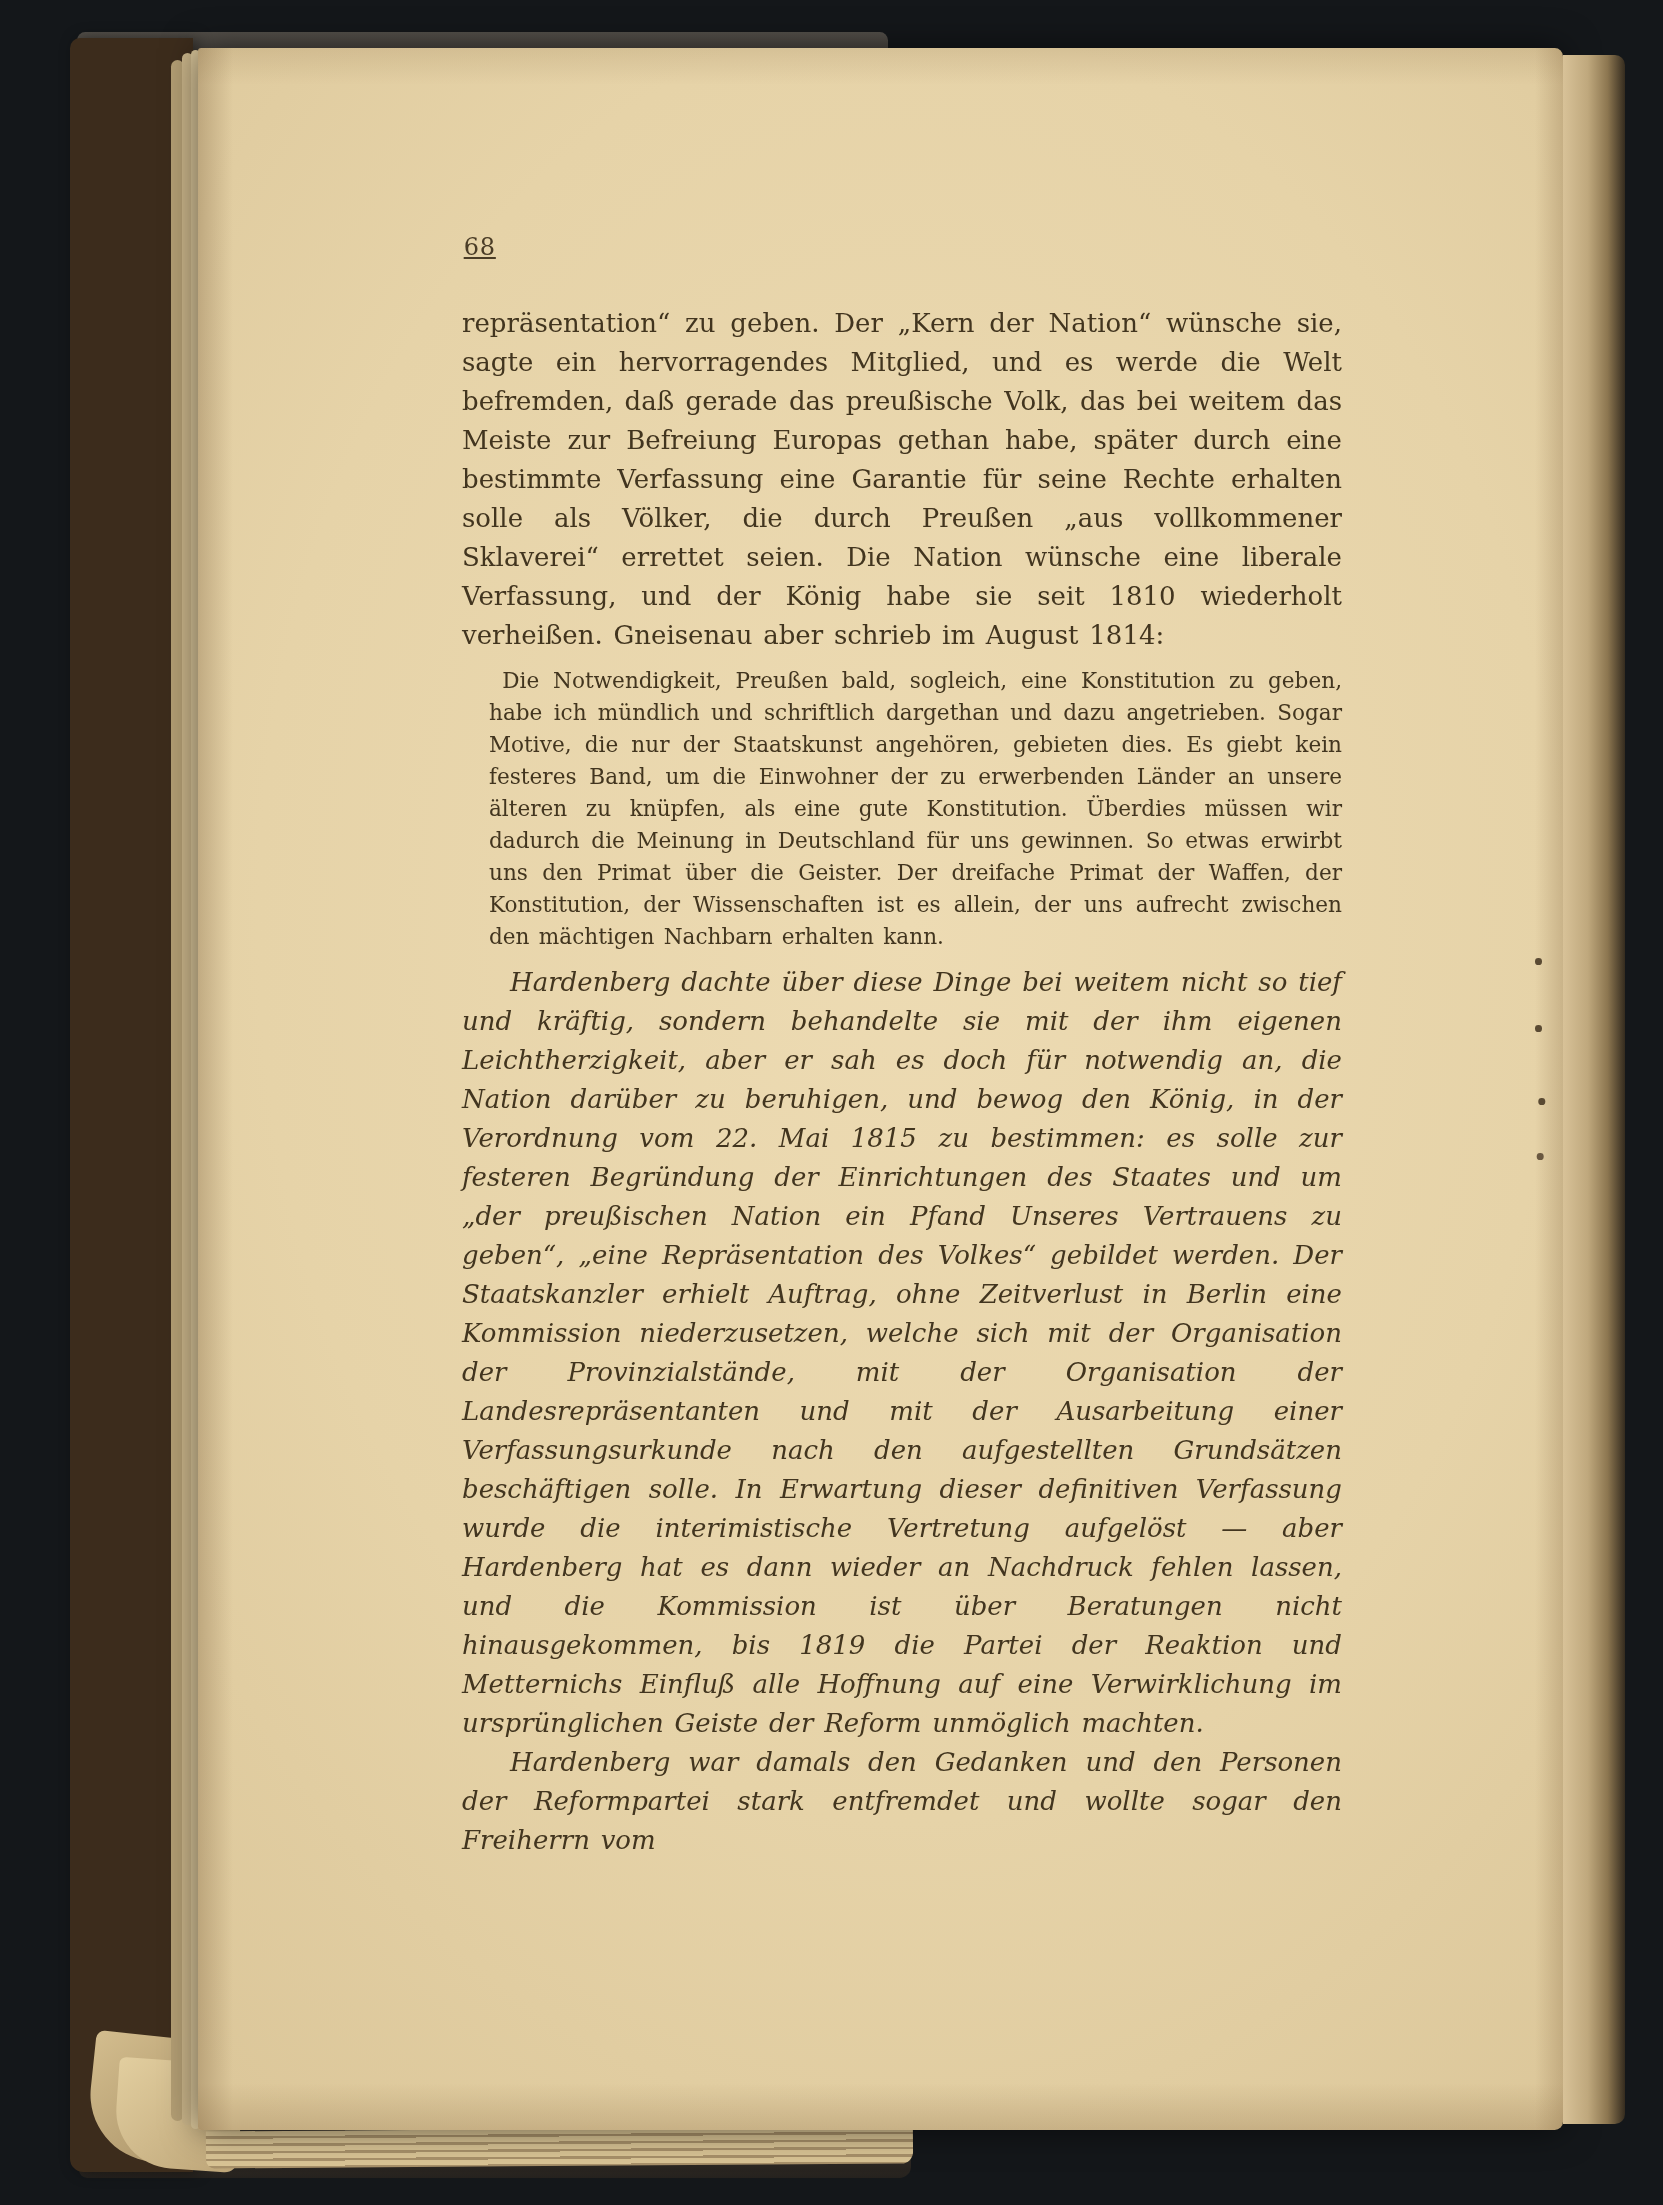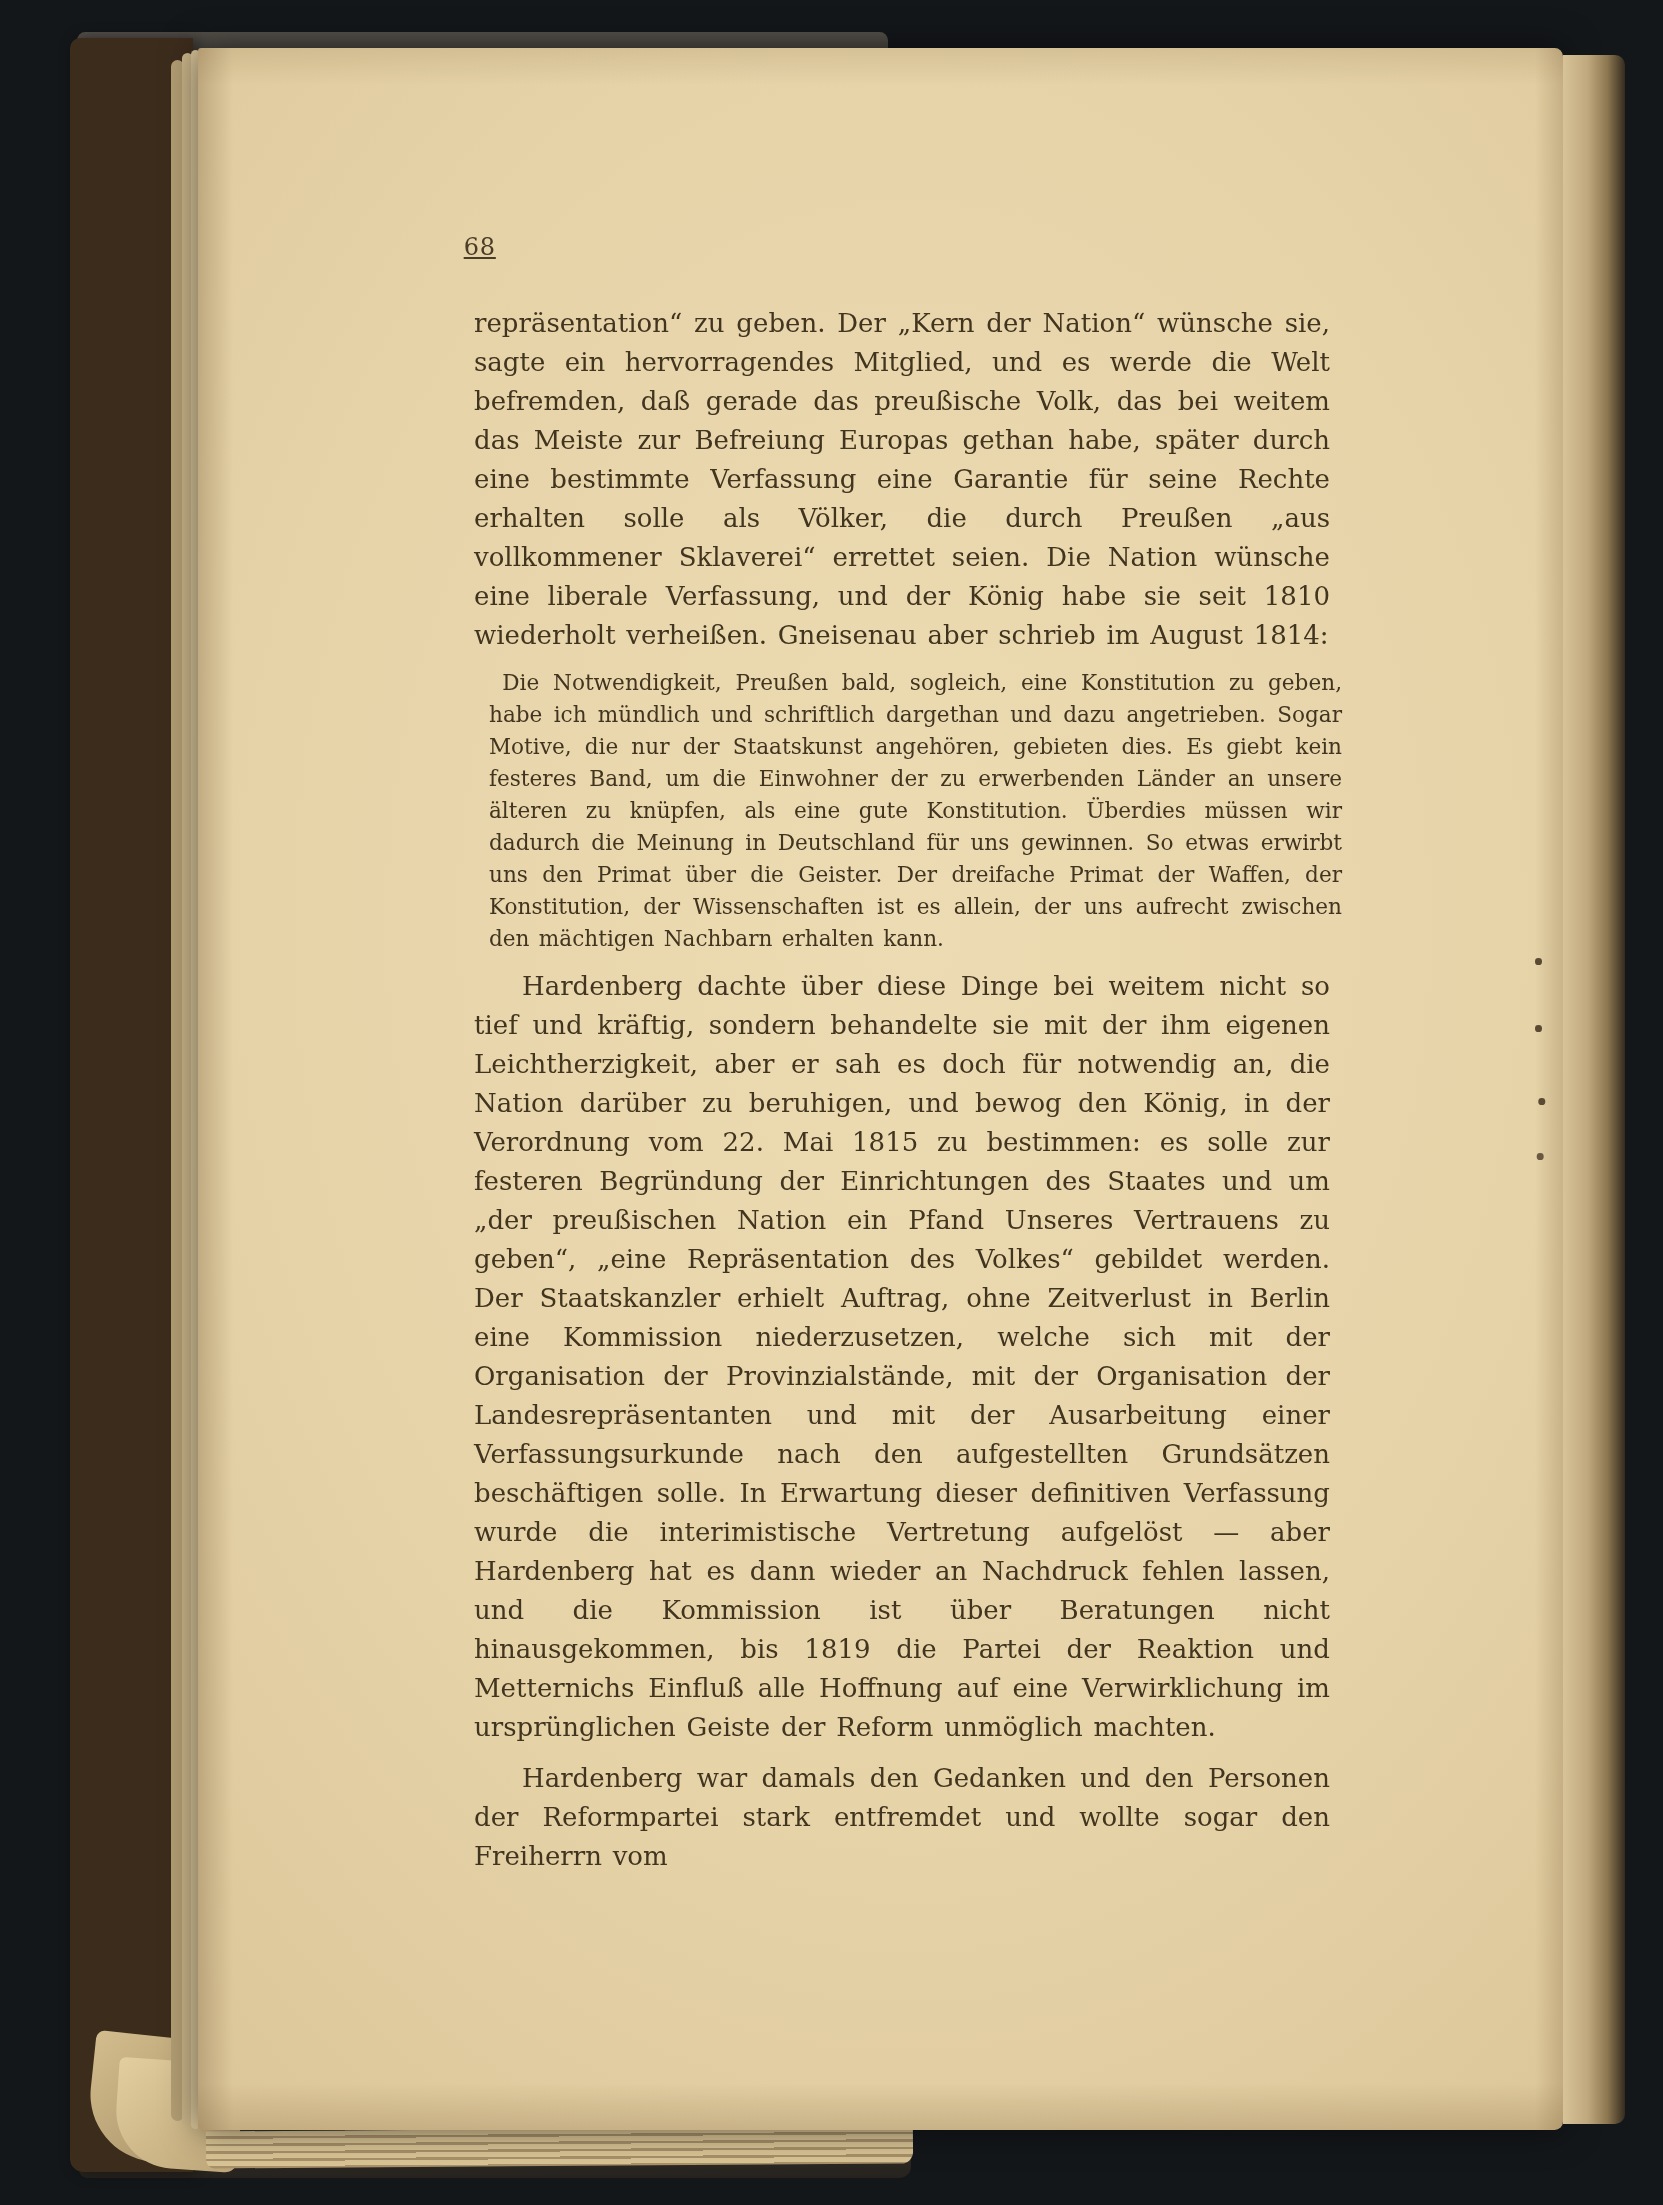--- a/index.html
+++ b/index.html
@@ -99,27 +99,27 @@
   }
   .page-header { position: relative; height: 33px; margin-bottom: 38px; }
   .page-num {
     position: absolute; left: 1.7px; top: 0;
     font-size: 24px; letter-spacing: 0.8px; color: #4a3c26; text-decoration: underline;
   }
   .running-head {
     text-align: center; font-size: 24px; letter-spacing: 0.8px; color: #4a3c26;
   }
   .body-text p {
-    margin: 12px;
+    margin: 0;
     font-size: 26px;
     line-height: 39px;
     text-align: justify;
     word-spacing: 2.5px;
   }
-  .body-text p.indent { text-indent: 48px; }
+  .body-text p.indent { text-indent: 48px; font-style: italic; }
   .body-text .quote {
     margin: 10px 0 10px 0;
     padding-left: 27px;
     font-size: 21.6px;
     line-height: 32px;
     text-indent: 13.3px;
   }
 </style>
 </head>
 <body>

